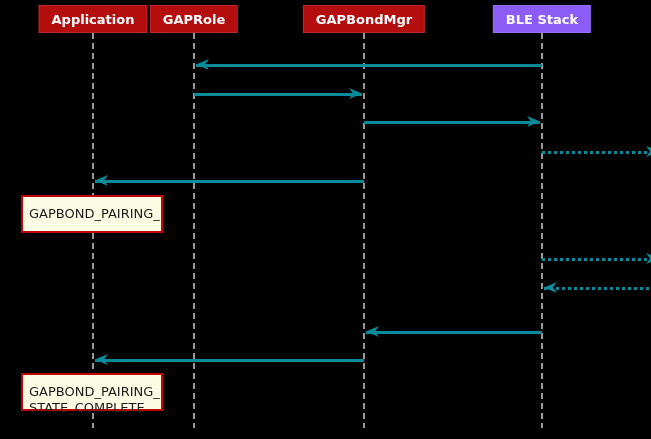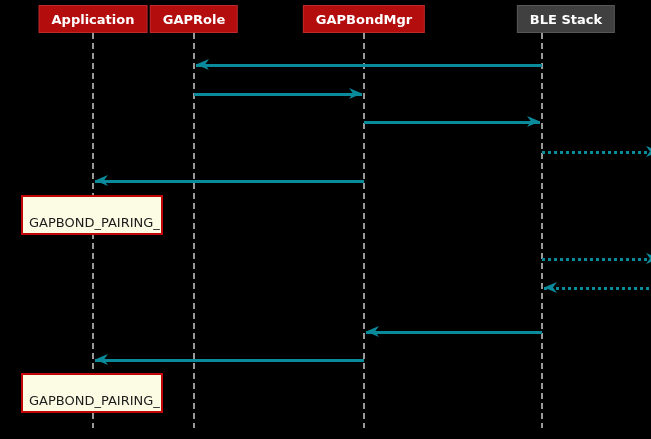--- a/index.html
+++ b/index.html
@@ -38,39 +38,39 @@
   }
   .msg-head {
     position: absolute;
     display: block;
   }
   .note {
     position: absolute;
     box-sizing: border-box;
     border-style: solid;
     border-width: 2px;
-    padding: 18px 6px;
+    padding: 9px 6px;
     font-size: 13px;
     line-height: 16px;
     white-space: nowrap;
   }
   .note span { display: block; }
 </style>
 </head>
 <body>
 
 <div id="diagram" style="width: 651px; height: 439px; background: rgb(0, 0, 0); margin-left: 16px;">
     <div class="lifeline" style="left: 76px; top: 33px; height: 395px; background: repeating-linear-gradient(rgb(153, 153, 153) 0px, rgb(153, 153, 153) 6px, transparent 6px, transparent 10px);"></div>
     <div class="participant" style="left: 77px; background: rgb(180, 13, 14); color: rgb(255, 255, 255);">Application</div>
     <div class="lifeline" style="left: 177px; top: 33px; height: 395px; background: repeating-linear-gradient(rgb(153, 153, 153) 0px, rgb(153, 153, 153) 6px, transparent 6px, transparent 10px);"></div>
     <div class="participant" style="left: 178px; background: rgb(180, 13, 14); color: rgb(255, 255, 255);">GAPRole</div>
     <div class="lifeline" style="left: 347px; top: 33px; height: 395px; background: repeating-linear-gradient(rgb(153, 153, 153) 0px, rgb(153, 153, 153) 6px, transparent 6px, transparent 10px);"></div>
     <div class="participant" style="left: 348px; background: rgb(180, 13, 14); color: rgb(255, 255, 255); text-align: right;">GAPBondMgr</div>
     <div class="lifeline" style="left: 525px; top: 33px; height: 395px; background: repeating-linear-gradient(rgb(153, 153, 153) 0px, rgb(153, 153, 153) 6px, transparent 6px, transparent 10px);"></div>
-    <div class="participant" style="left: 550px; background: #404040; color: rgb(255, 255, 255);">BLE Stack</div>
+    <div class="participant" style="left: 526px; background: #8b5cf6; color: rgb(255, 255, 255);">BLE Stack</div>
     <div class="msg-line" style="left: 180px; width: 346px; top: 64px; background: rgb(10, 139, 156);"></div>
     <svg width="14" height="12" class="msg-head" style="left: 180px; top: 59px;">
       <polygon points="13,0 0,5.5 13,11 9,5.5" fill="#0a8b9c"></polygon>
     </svg>
     <div class="msg-line" style="left: 178px; width: 168px; top: 93px; background: rgb(10, 139, 156);"></div>
     <svg width="14" height="12" class="msg-head" style="left: 333px; top: 88px;">
       <polygon points="0,0 13,5.5 0,11 4,5.5" fill="#0a8b9c"></polygon>
     </svg>
     <div class="msg-line" style="left: 348px; width: 176px; top: 121px; background: rgb(10, 139, 156);"></div>
     <svg width="14" height="12" class="msg-head" style="left: 511px; top: 116px;">
@@ -98,14 +98,15 @@
     </svg>
     <div class="msg-line" style="left: 79px; width: 269px; top: 359px; background: rgb(10, 139, 156);"></div>
     <svg width="14" height="12" class="msg-head" style="left: 79px; top: 354px;">
       <polygon points="13,0 0,5.5 13,11 9,5.5" fill="#0a8b9c"></polygon>
     </svg>
     <div class="note" style="left: 5px; top: 195px; width: 142px; height: 38px; background: rgb(252, 252, 228); border-color: rgb(192, 5, 5); color: rgb(28, 28, 28);">
       <span>GAPBOND_PAIRING_</span>
     </div>
     <div class="note" style="left: 5px; top: 373px; width: 142px; height: 38px; background: rgb(252, 252, 228); border-color: rgb(192, 5, 5); color: rgb(28, 28, 28);">
       <span>GAPBOND_PAIRING_</span>
+      <span>STATE_COMPLETE</span>
     </div>
   </div>
 
 </body></html>

